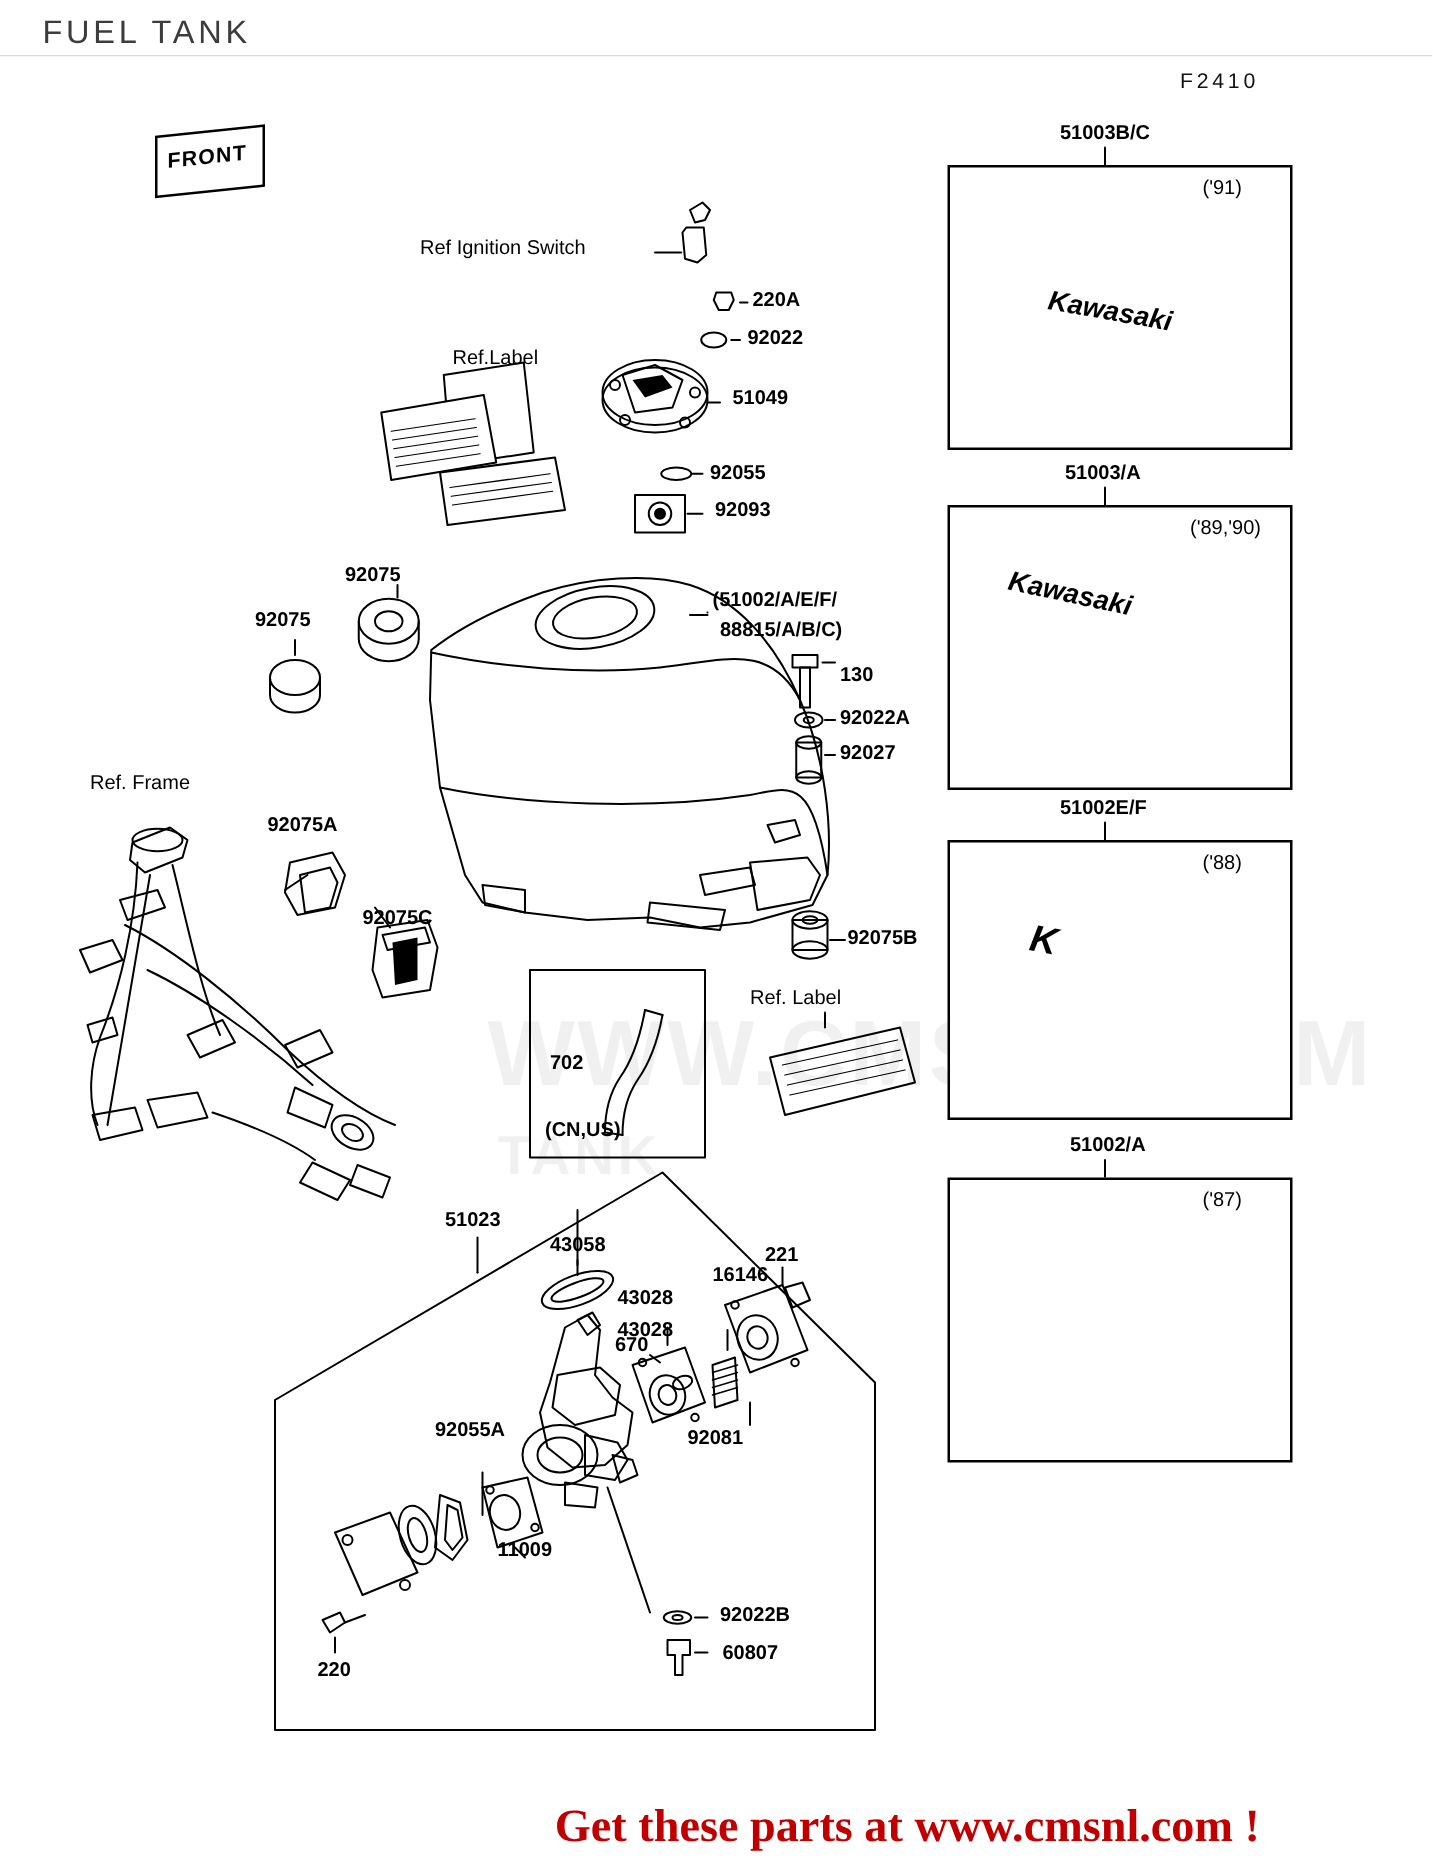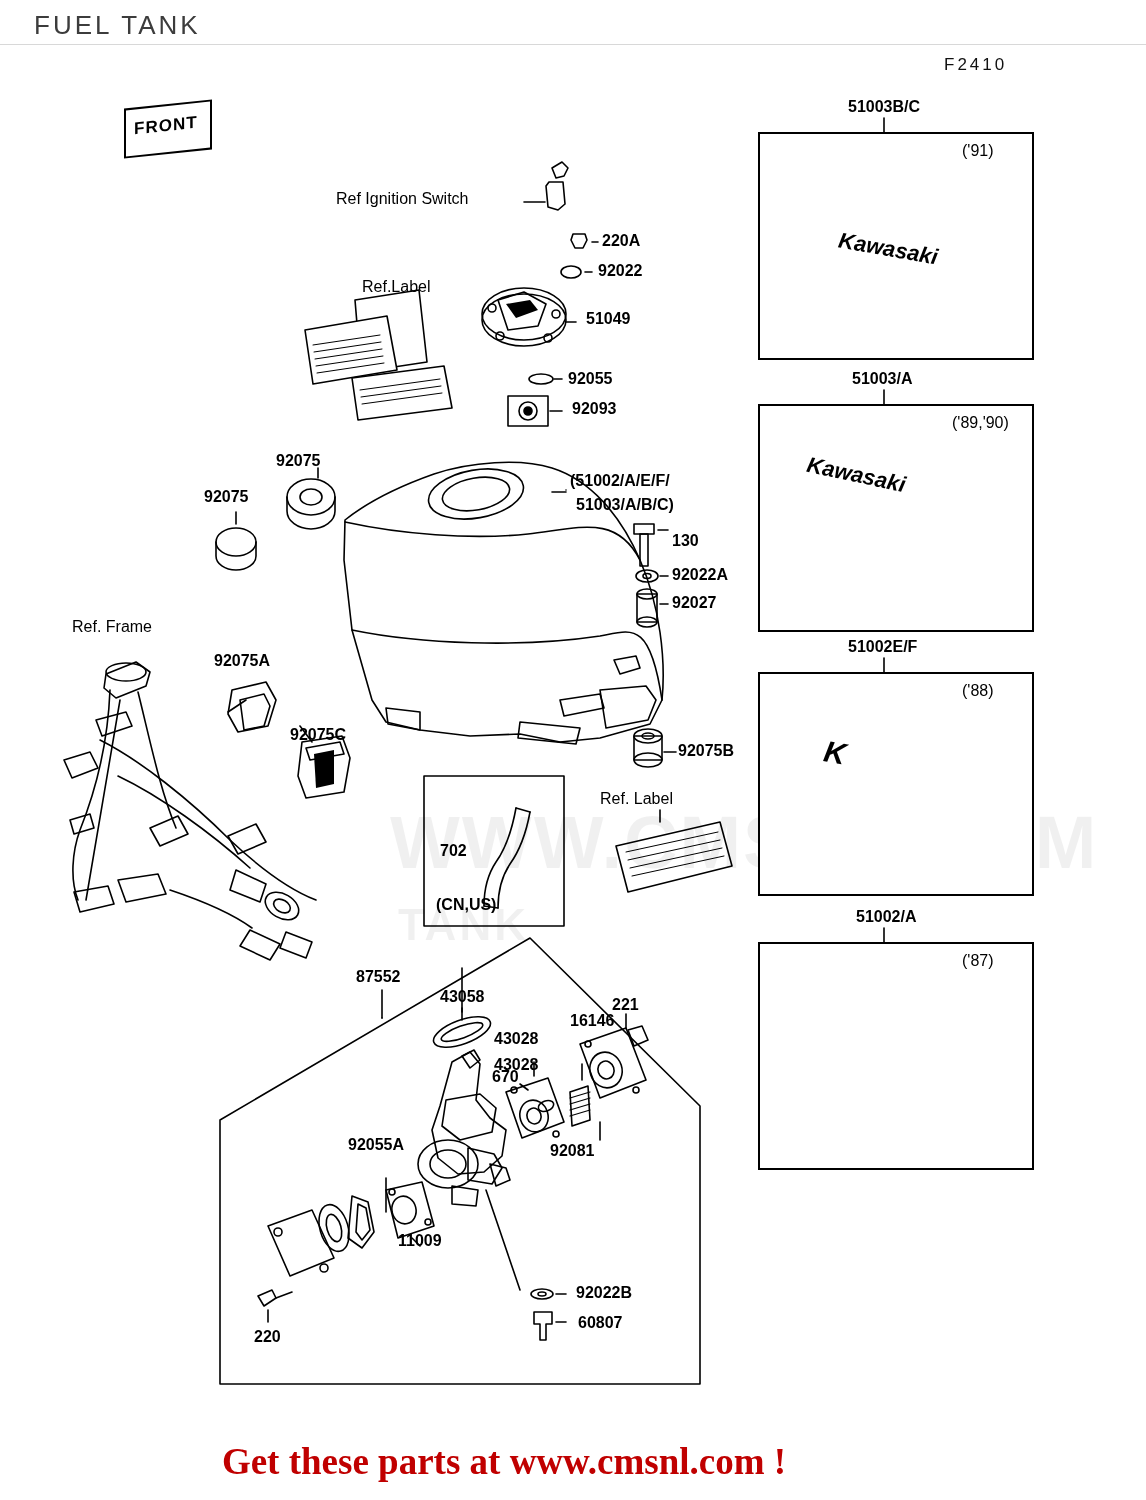--- a/index.html
+++ b/index.html
@@ -63,21 +63,21 @@
     left: 0; top: 0;
     width: 1146px;
     height: 1500px;
     pointer-events: none;
   }
   .foot {
     position: absolute;
     left: 0;
     top: 1440px;
     width: 1008px;
-    text-align: center;
+    text-align: right;
     color: #c00000;
     font-size: 37px;
     font-weight: 700;
     letter-spacing: 0px;
     font-family: "Liberation Serif", serif;
   }
   .wm {
     position: absolute;
     color: rgba(0,0,0,0.06);
     font-weight: 700;
@@ -442,32 +442,32 @@
   <div class="lbl" style="left:336px; top:190px;">Ref Ignition Switch</div>
   <div class="lbl b" style="left:602px; top:232px;">220A</div>
   <div class="lbl b" style="left:598px; top:262px;">92022</div>
   <div class="lbl" style="left:346px; top:278px;margin-left:16px;">Ref.Label</div>
   <div class="lbl b" style="left:586px; top:310px;">51049</div>
   <div class="lbl b" style="left:568px; top:370px;">92055</div>
   <div class="lbl b" style="left:572px; top:400px;">92093</div>
   <div class="lbl b" style="left:276px; top:452px;">92075</div>
   <div class="lbl b" style="left:204px; top:488px;">92075</div>
   <div class="lbl b" style="left:570px; top:472px;">(51002/A/E/F/</div>
-  <div class="lbl b" style="left:576px; top:496px;">51003/A/B/C)</div>
+  <div class="lbl b" style="left:576px; top:496px;">88815/A/B/C)</div>
   <div class="lbl b" style="left:672px; top:532px;">130</div>
   <div class="lbl b" style="left:672px; top:566px;">92022A</div>
   <div class="lbl b" style="left:672px; top:594px;">92027</div>
   <div class="lbl" style="left:72px; top:618px;">Ref. Frame</div>
   <div class="lbl b" style="left:214px; top:652px;">92075A</div>
   <div class="lbl b" style="left:290px; top:726px;">92075C</div>
   <div class="lbl b" style="left:678px; top:742px;">92075B</div>
   <div class="lbl b" style="left:440px; top:842px;">702</div>
   <div class="lbl b" style="left:436px; top:896px;">(CN,US)</div>
   <div class="lbl" style="left:600px; top:790px;">Ref. Label</div>
-  <div class="lbl b" style="left:356px; top:968px;">87552</div>
+  <div class="lbl b" style="left:356px; top:968px;">51023</div>
   <div class="lbl b" style="left:440px; top:988px;">43058</div>
   <div class="lbl b" style="left:494px; top:1056px;">43028</div>
   <div class="lbl b" style="left:492px; top:1068px;">670</div>
   <div class="lbl b" style="left:570px; top:1012px;">16146</div>
   <div class="lbl b" style="left:612px; top:996px;">221</div>
   <div class="lbl b" style="left:550px; top:1142px;">92081</div>
   <div class="lbl b" style="left:348px; top:1136px;">92055A</div>
   <div class="lbl b" style="left:398px; top:1232px;">11009</div>
   <div class="lbl b" style="left:254px; top:1328px;text-align:center;">220</div>
   <div class="lbl b" style="left:576px; top:1284px;">92022B</div>

